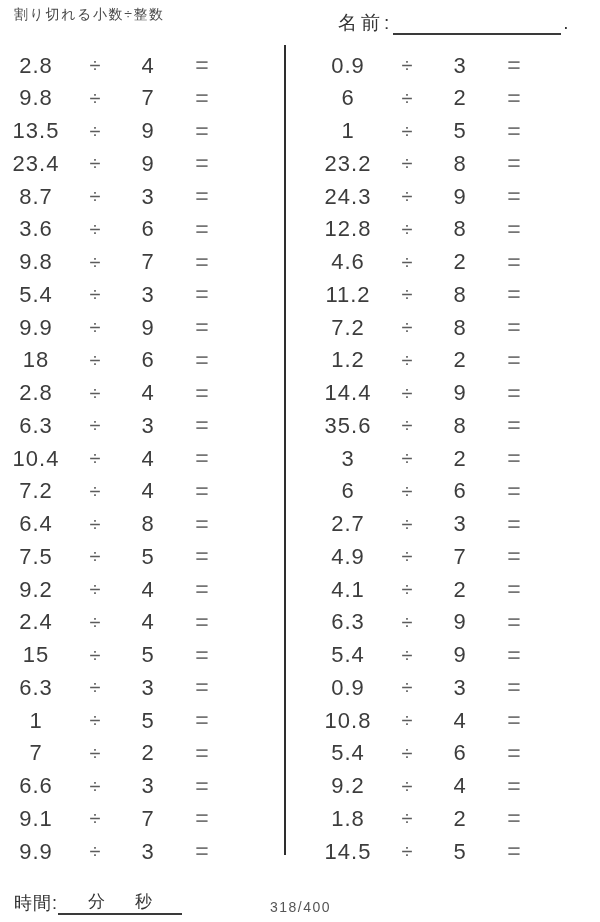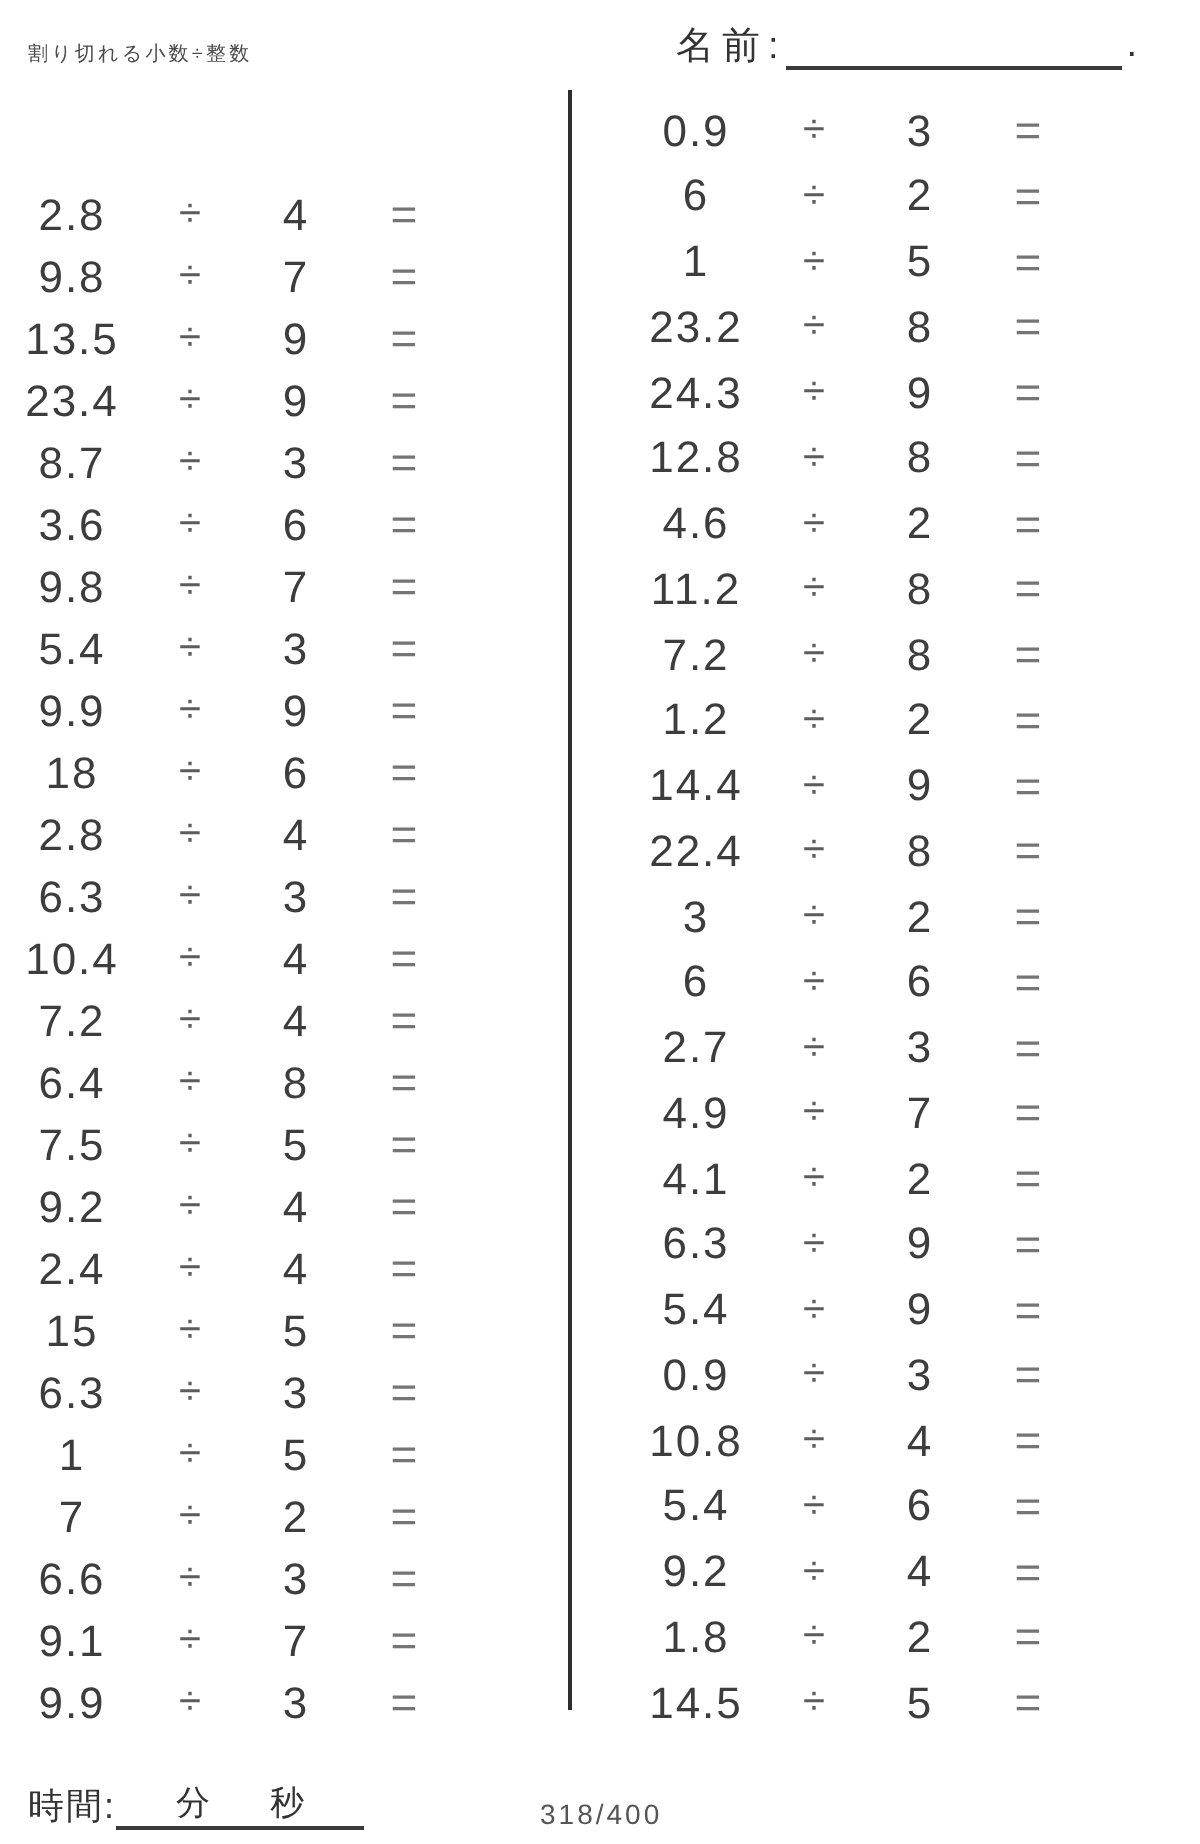--- a/index.html
+++ b/index.html
@@ -8,22 +8,22 @@
     width:600px; height:922px;
     margin:0 auto;
     background:#ffffff;
     font-family:"Liberation Sans", sans-serif;
     color:#3d3d3d;
     overflow:hidden;
   }
 
   
   .header-title {
-    position:absolute; top:20px; left:14px;
-    font-size:10px; letter-spacing:1.6px; color:#4a4a4a;
+    position:absolute; top:6px; left:14px;
+    font-size:14px; letter-spacing:1.6px; color:#4a4a4a;
     white-space:nowrap;
   }
   .name-field {
     position:absolute; top:10px; left:338px;
     display:flex; align-items:center;
     font-size:19px; color:#333; white-space:nowrap;
   }
   .name-label { letter-spacing:4px; }
   .name-line {
     display:inline-block;
@@ -35,21 +35,21 @@
   
   .main { position:absolute; top:50px; left:0; width:600px; height:817px; }
   .divider {
     position:absolute; left:284px; top:-5px;
     width:2px; height:810px; background:#2e2e2e;
   }
   .col {
     position:absolute; top:0; height:100%;
     display:flex; flex-direction:column; justify-content:space-between;
   }
-  .col-left  { left:4px;justify-content:flex-end;   }
+  .col-left  { left:4px;   }
   .col-right { left:316px; }
   .row {
     display:grid;
     grid-template-columns:64px 54px 52px 56px;
     align-items:center;
     height:31px;
   }
   .num {
     text-align:center;
     font-size:22px; letter-spacing:1px; color:#3d3d3d;
@@ -314,21 +314,21 @@
           <span class="num">2</span>
           <span class="eq">=</span>
         </div>
         <div class="row">
           <span class="num">14.4</span>
           <span class="op">÷</span>
           <span class="num">9</span>
           <span class="eq">=</span>
         </div>
         <div class="row">
-          <span class="num">22.4</span>
+          <span class="num">35.6</span>
           <span class="op">÷</span>
           <span class="num">8</span>
           <span class="eq">=</span>
         </div>
         <div class="row">
           <span class="num">3</span>
           <span class="op">÷</span>
           <span class="num">2</span>
           <span class="eq">=</span>
         </div>

